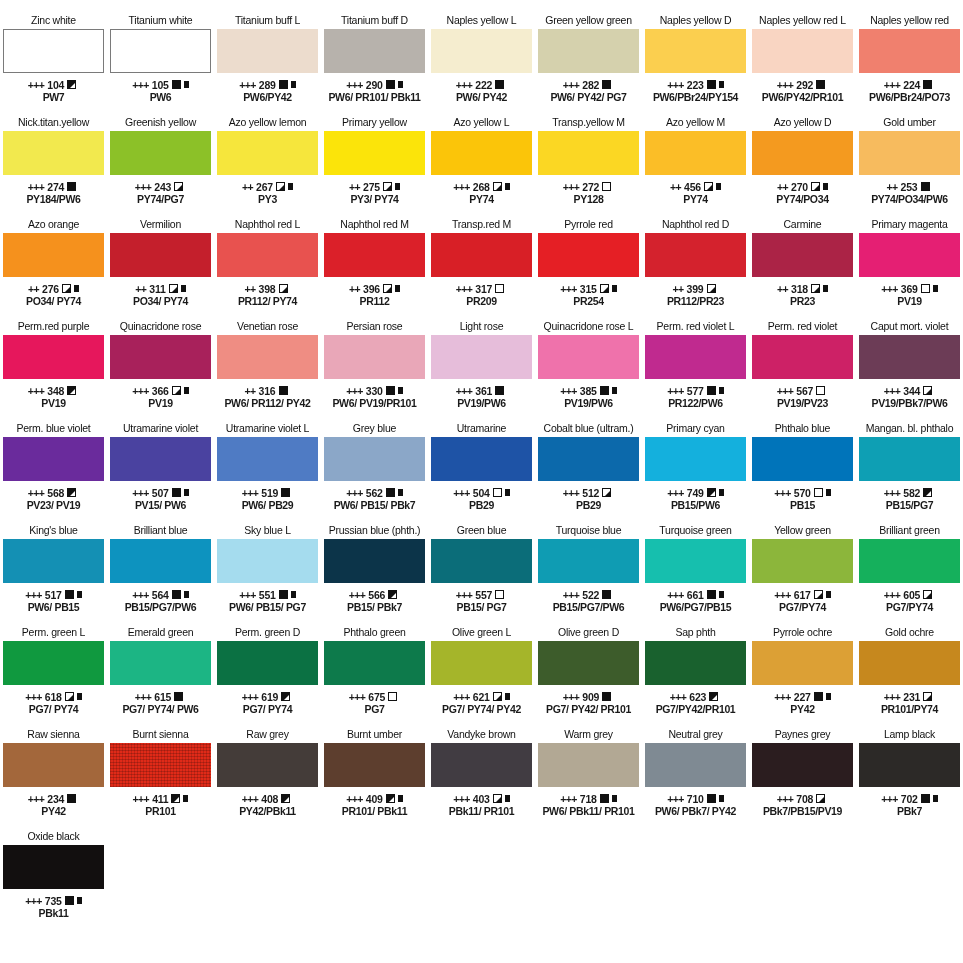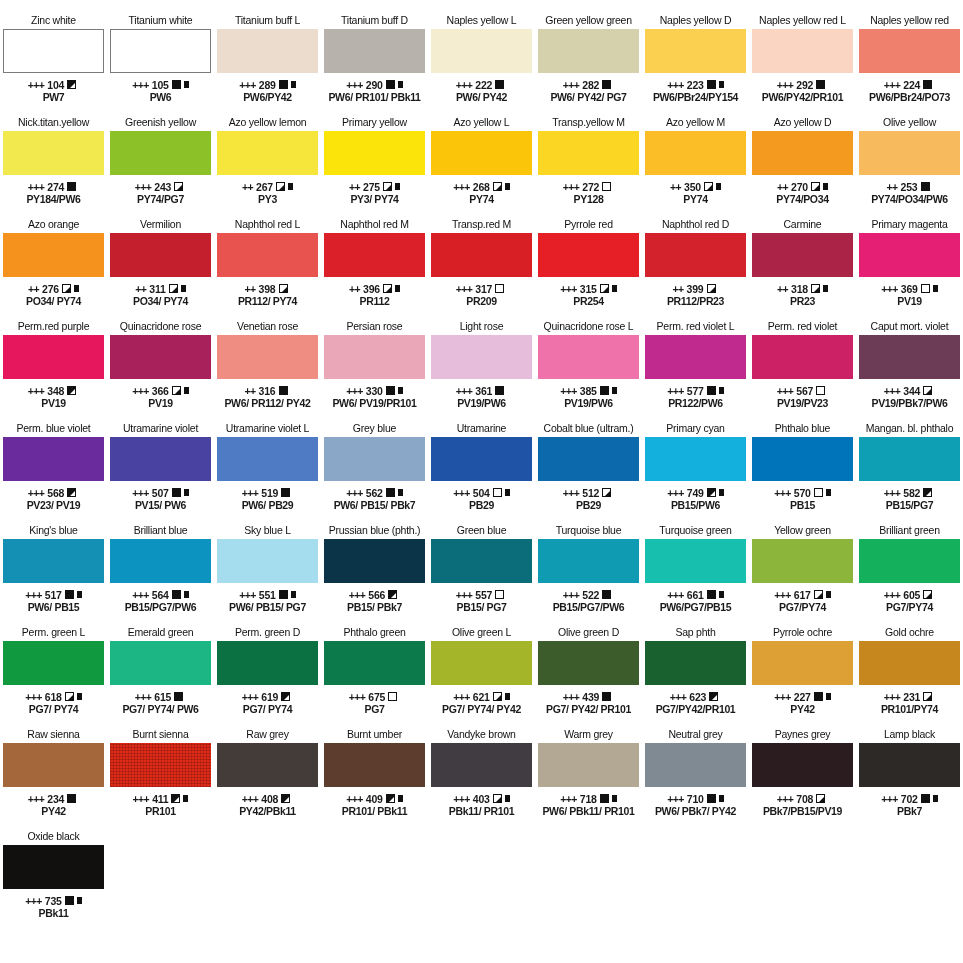--- a/index.html
+++ b/index.html
@@ -296,39 +296,39 @@
         <span class="opa transparent"></span>
         <span class="mark hidden"></span>
       </div>
       <div class="pigment">PY128</div>
     </div>
     <div class="swatch-cell">
       <div class="swatch-name">Azo yellow M</div>
       <div class="swatch-block" style="background: rgb(251, 190, 39);"></div>
       <div class="swatch-meta">
         <span class="lf">++</span>
-        <span class="code-num">350</span>
+        <span class="code-num">456</span>
         <span class="opa semi"></span>
         <span class="mark"></span>
       </div>
       <div class="pigment">PY74</div>
     </div>
     <div class="swatch-cell">
       <div class="swatch-name">Azo yellow D</div>
       <div class="swatch-block" style="background: rgb(244, 154, 31);"></div>
       <div class="swatch-meta">
         <span class="lf">++</span>
         <span class="code-num">270</span>
         <span class="opa semi"></span>
         <span class="mark"></span>
       </div>
       <div class="pigment">PY74/PO34</div>
     </div>
     <div class="swatch-cell">
-      <div class="swatch-name">Olive yellow</div>
+      <div class="swatch-name">Gold umber</div>
       <div class="swatch-block" style="background: rgb(247, 187, 94);"></div>
       <div class="swatch-meta">
         <span class="lf">++</span>
         <span class="code-num">253</span>
         <span class="opa opaque"></span>
         <span class="mark hidden"></span>
       </div>
       <div class="pigment">PY74/PO34/PW6</div>
     </div>
     <div class="swatch-cell">
@@ -780,21 +780,21 @@
         <span class="opa semi"></span>
         <span class="mark"></span>
       </div>
       <div class="pigment">PG7/ PY74/ PY42</div>
     </div>
     <div class="swatch-cell">
       <div class="swatch-name">Olive green D</div>
       <div class="swatch-block" style="background: rgb(61, 92, 43);"></div>
       <div class="swatch-meta">
         <span class="lf">+++</span>
-        <span class="code-num">439</span>
+        <span class="code-num">909</span>
         <span class="opa opaque"></span>
         <span class="mark hidden"></span>
       </div>
       <div class="pigment">PG7/ PY42/ PR101</div>
     </div>
     <div class="swatch-cell">
       <div class="swatch-name">Sap phth</div>
       <div class="swatch-block" style="background: rgb(25, 97, 46);"></div>
       <div class="swatch-meta">
         <span class="lf">+++</span>

